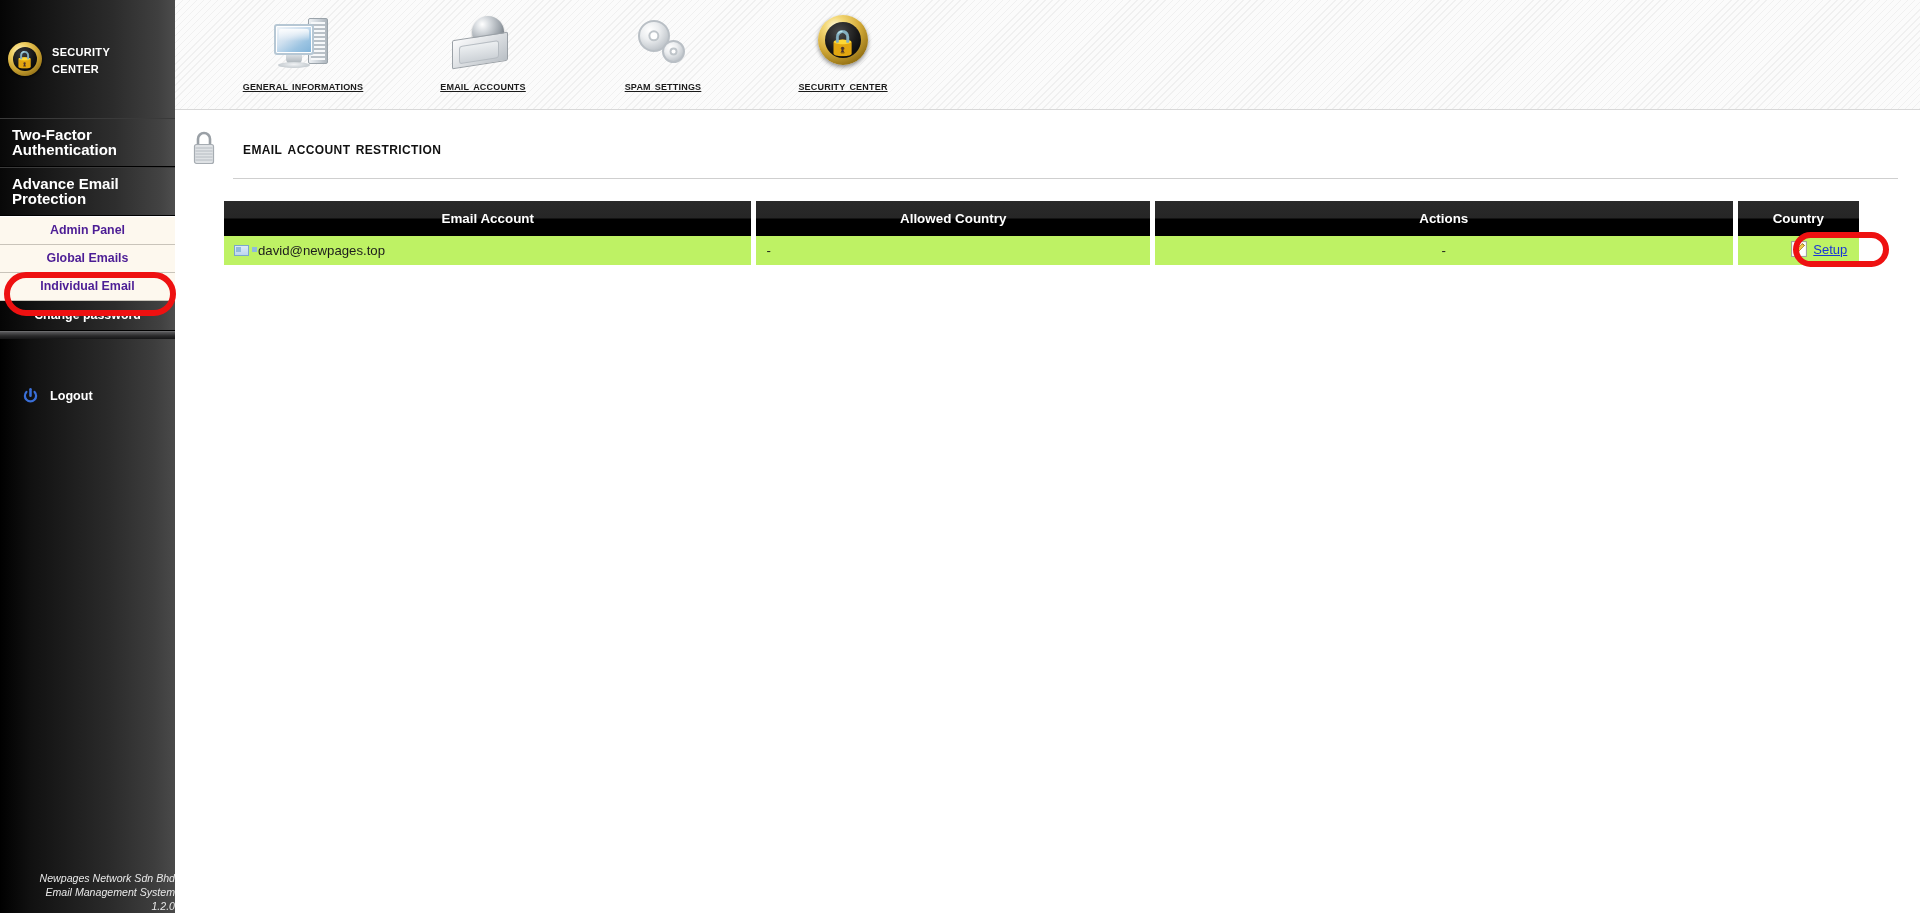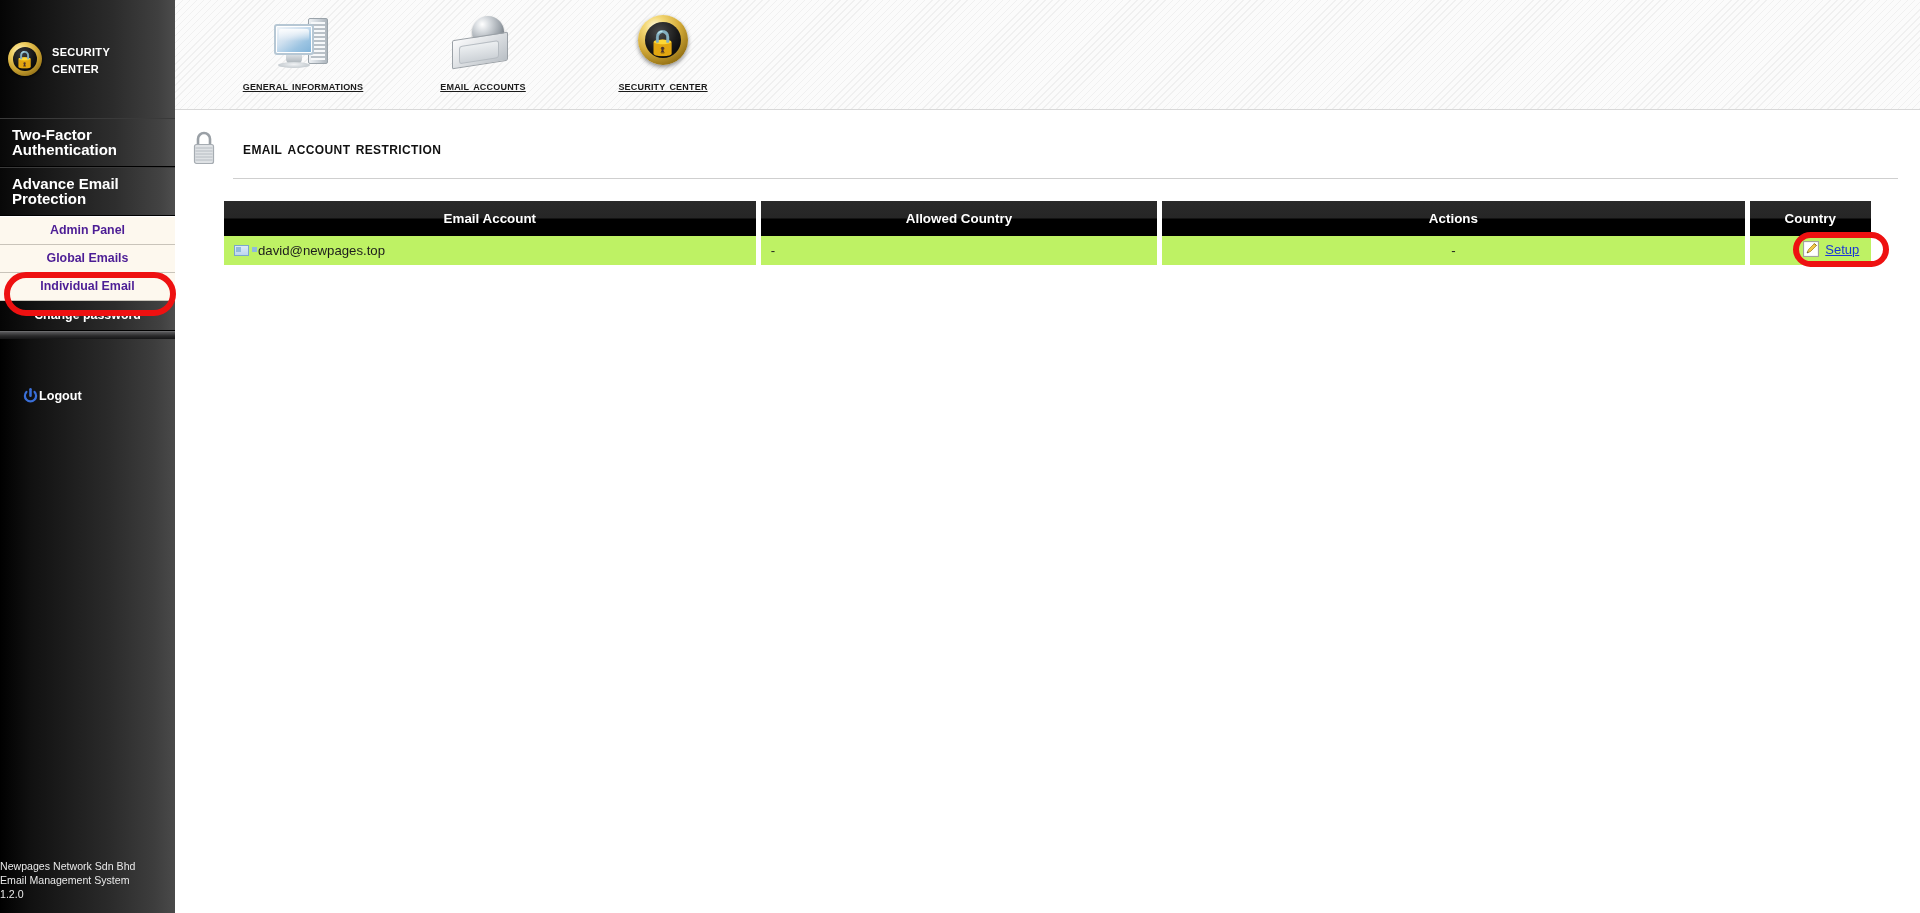--- a/index.html
+++ b/index.html
@@ -134,44 +134,46 @@
   .menu-end {
     height: 8px;
     background: linear-gradient(to bottom, #58585a, #2a2a2b 55%, #151516);
     border-top: 1px solid #6a6a6c;
   }
 
   .logout {
     margin-top: 43px;
     display: flex;
     align-items: center;
+    gap: 11px;
     padding-left: 22px;
     height: 28px;
   }
   .power-icon {
     width: 17px; height: 17px;
     flex: 0 0 17px;
     position: relative;
   }
   .power-icon svg { display: block; }
   .logout-label {
     font-size: 12.6px;
     font-weight: bold;
     color: #ffffff;
   }
 
   .footer {
     position: absolute;
     left: 0;
-    bottom: 12px;
+    bottom: 0;
     width: 175px;
-    text-align: left;
+    text-align: right;
     font-size: 10.6px;
     line-height: 14px;
     color: #e8e8e8;
+    font-style: italic;
   }
   .footer span { display: block; }
 
   
   #main {
     flex: 1 1 auto;
     height: 913px;
     position: relative;
     background: #ffffff;
     overflow: hidden;
@@ -346,21 +348,21 @@
     letter-spacing: .4px;
     padding-left: 8px;
   }
   .headrule {
     margin: 10px 22px 0 58px;
     height: 1px;
     background: #cfcfcf;
   }
 
   
-  .tablewrap { padding: 22px 44px 0 44px; }
+  .tablewrap { padding: 22px 56px 0 44px; }
   table.grid { width: 100%; border-collapse: separate; border-spacing: 5px 0; }
 
   table.grid th {
     height: 35px;
     color: #ffffff;
     font-size: 13.4px;
     font-weight: bold;
     text-align: center;
     background: linear-gradient(to bottom, #2a2a2a 0%, #262626 48%, #000000 52%, #000000 100%);
     border: 0;
@@ -503,20 +505,29 @@
       <div class="navtab">
         <div class="ico">
           <div class="ico-mail">
             <div class="sphere"></div>
             <div class="env"></div>
           </div>
         </div>
         <div class="lbl">Email Accounts</div>
       </div>
 
+      <div class="navtab">
+        <div class="ico">
+          <div class="ico-gears">
+            <div class="gear gear-lg"></div>
+            <div class="gear gear-sm"></div>
+          </div>
+        </div>
+        <div class="lbl">Spam Settings</div>
+      </div>
 
       <div class="navtab">
         <div class="ico">
           <div class="ico-seclock">
             <div class="ring"></div>
             <div class="core"></div>
             <div class="pad">🔒</div>
           </div>
         </div>
         <div class="lbl">Security Center</div>

